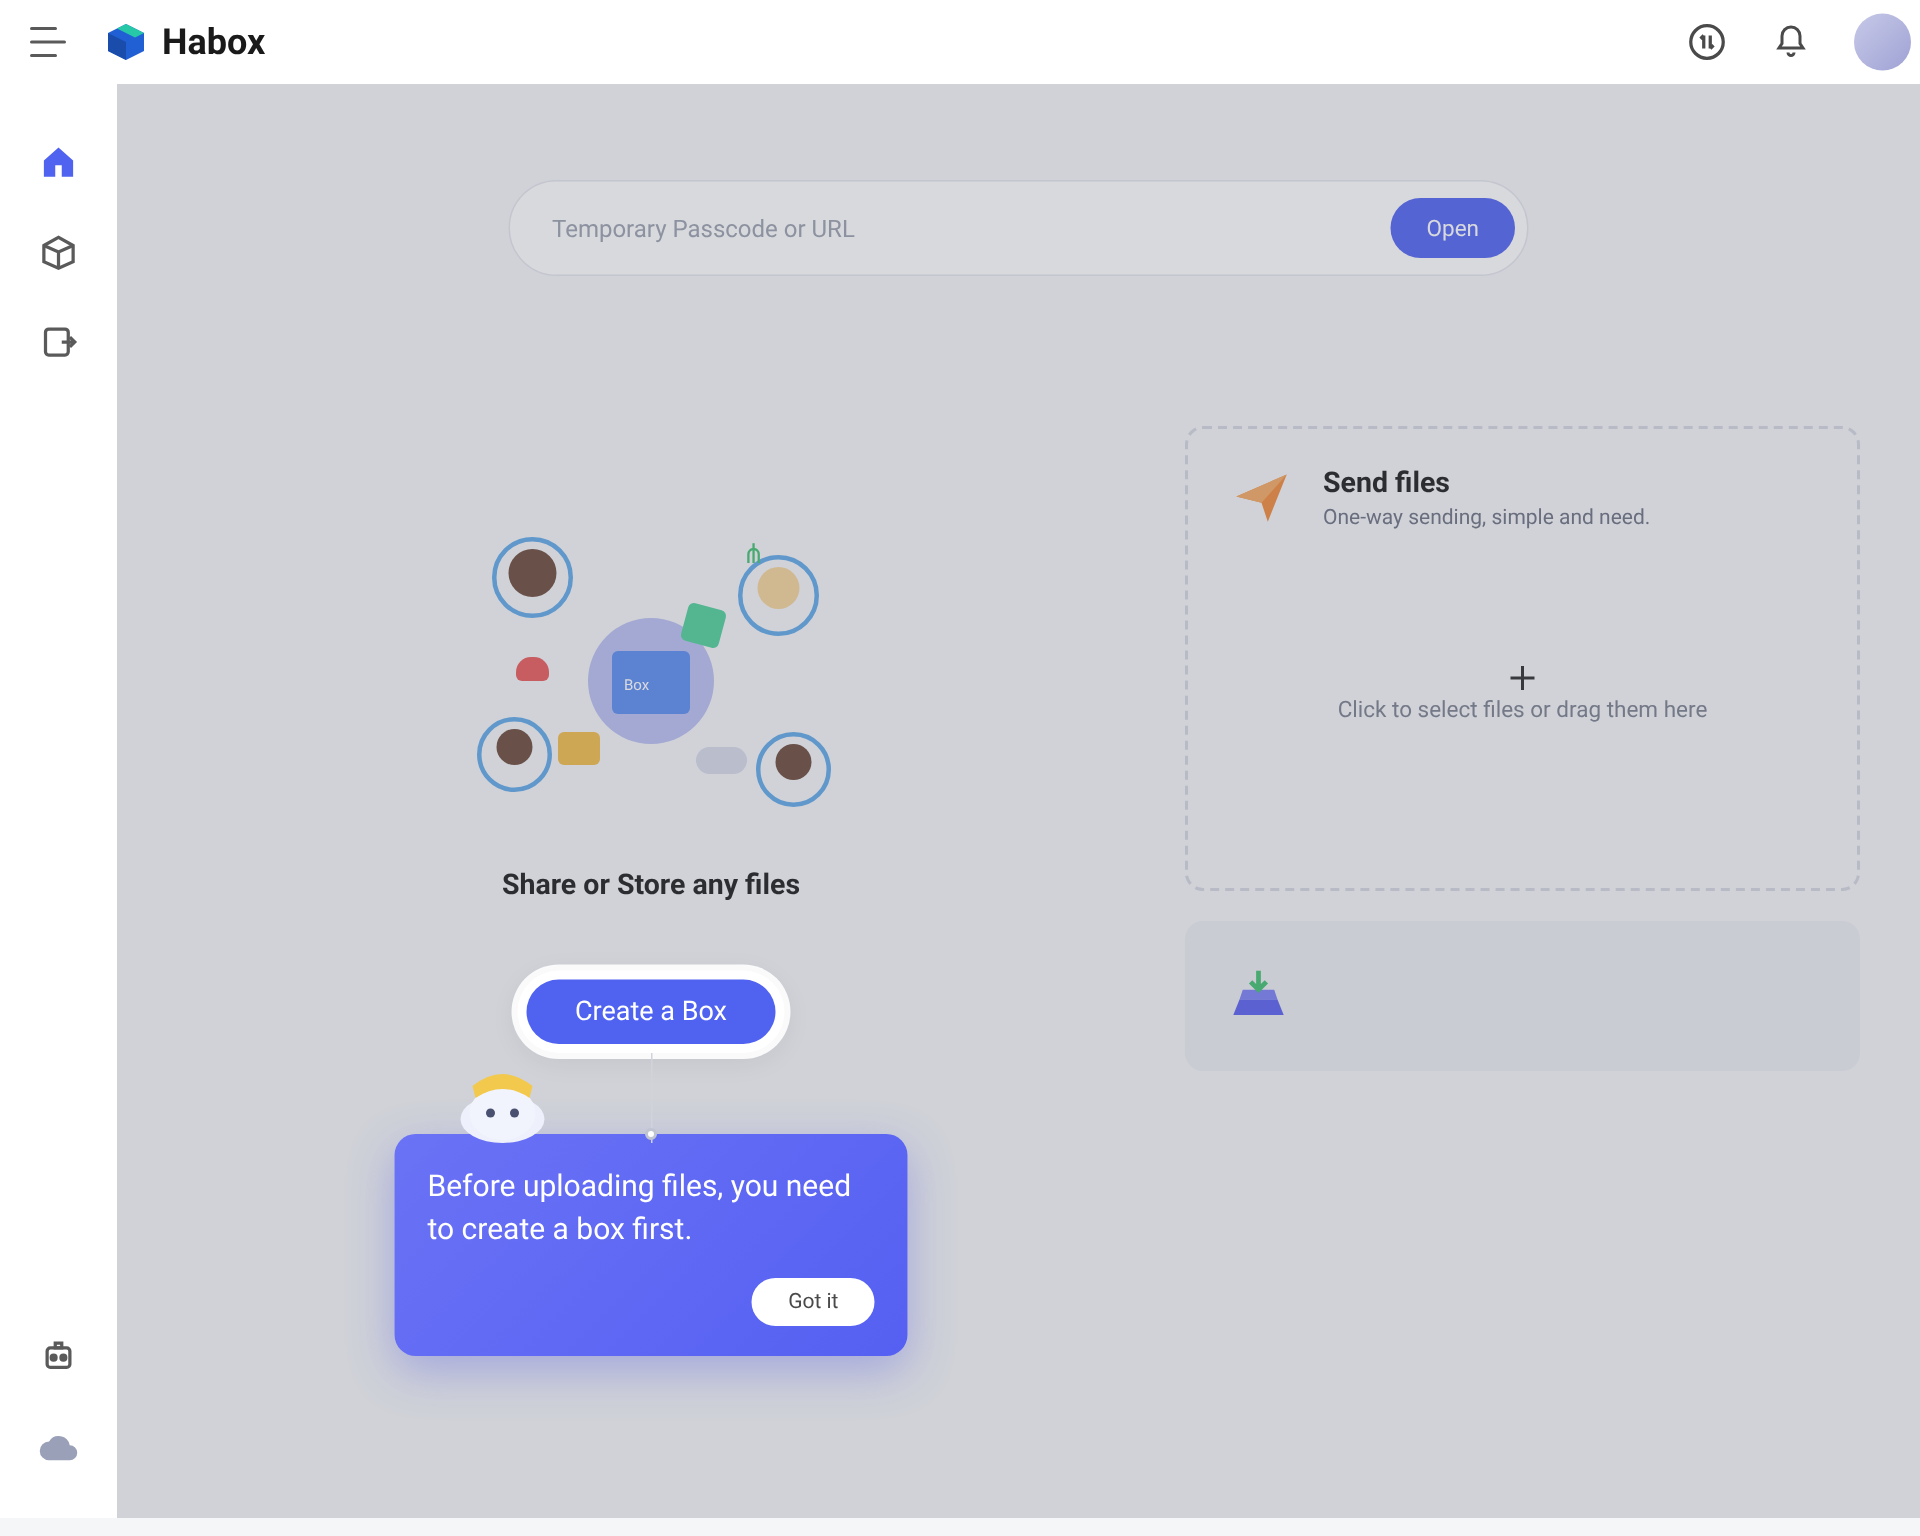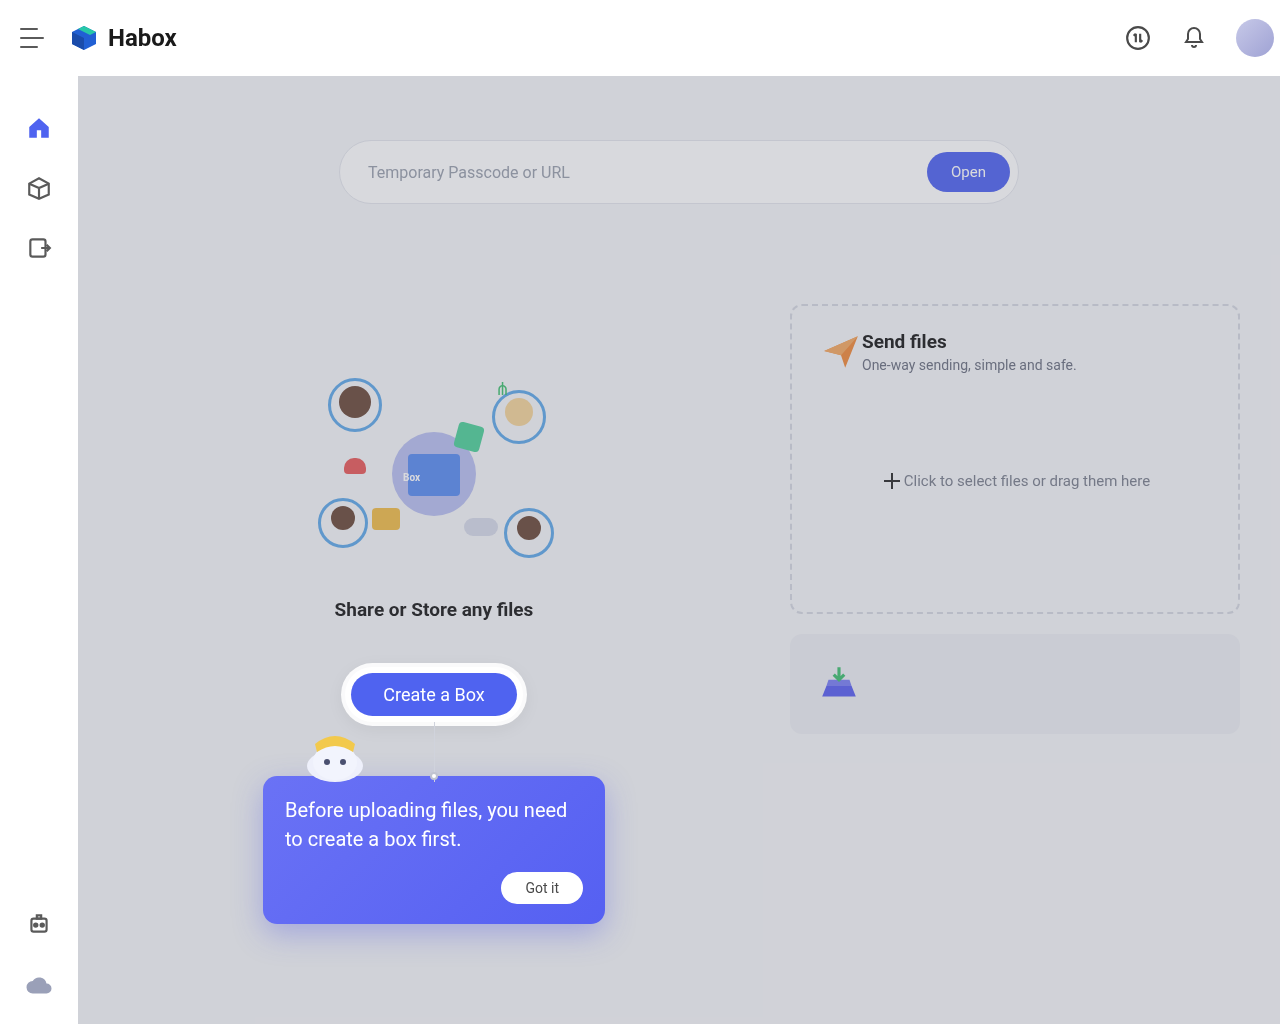--- a/index.html
+++ b/index.html
@@ -1,19 +1,19 @@
 <!DOCTYPE html>
 <html><head>
 <meta charset="utf-8">
 <style>
 * { margin: 0; padding: 0; box-sizing: border-box; font-family: -apple-system, BlinkMacSystemFont, "Segoe UI", Roboto, sans-serif; }
 body { width: 1280px; height: 1024px; background: #f5f6f8; position: relative; overflow: hidden; }
 
 .header {
-  height: 76px; background: #fff; display: flex; align-items: center;
+  height: 56px; background: #fff; display: flex; align-items: center;
   padding: 0 20px; justify-content: space-between;
 }
 .header-left { display: flex; align-items: center; gap: 24px; }
 .menu-btn { width: 24px; height: 20px; cursor: pointer; display: flex; flex-direction: column; justify-content: space-between; }
 .menu-btn span { display: block; height: 2px; background: #5a5a5a; border-radius: 1px; }
 .menu-btn span:nth-child(1) { width: 18px; }
 .menu-btn span:nth-child(2) { width: 24px; }
 .menu-btn span:nth-child(3) { width: 18px; }
 .logo { display: flex; align-items: center; gap: 8px; }
 .logo-mark { width: 32px; height: 32px; position: relative; }
@@ -43,25 +43,25 @@
 .right-col { width: 450px; display:flex; flex-direction:column; gap:20px; }
 
 .illustration { width: 240px; height: 200px; position: relative; margin-bottom: 34px; }
 .hero-title { font-size: 19px; font-weight: 700; color:#1a1a1a; margin-bottom: 6px; }
 .hero-sub { font-size: 15px; color:#5f6470; }
 .create-wrapper { margin-top: 40px; padding: 6px; background:#fff; border-radius: 28px; box-shadow: 0 0 0 4px rgba(255,255,255,0.9), 0 4px 20px rgba(0,0,0,0.08); position:relative; z-index: 20; }
 .create-btn { background:#4f63f0; color:#fff; border:none; padding: 11px 32px; border-radius: 22px; font-size:18px; cursor:pointer; }
 
 .card { border-radius: 12px; padding: 24px 28px; }
 .send-card { border: 2px dashed #d4d7e0; background:#f5f6f8; height: 310px; display:flex; flex-direction:column; }
-.card-head { display:flex; align-items:flex-start; }
+.card-head { display:flex; gap:20px; align-items:flex-start; }
 .card-icon { width: 42px; height: 42px; flex-shrink:0; }
 .card-title { font-size: 19px; font-weight:700; color:#1a1a1a; margin-bottom:4px; }
 .card-sub { font-size:14px; color:#6b7080; }
-.drop-area { flex:1; display:flex; flex-direction:row; align-items:center; justify-content:center; cursor:pointer; }
+.drop-area { flex:1; display:flex; flex-direction:column; align-items:center; justify-content:center; cursor:pointer; }
 .plus { width:24px; height:24px; color:#2a2a2a; }
 .drop-text { font-size:15px; color:#7a7f8d; }
 .request-card { background:#eceef3; height: 100px; display:flex; align-items:center; }
 
 .tooltip-line { position:absolute; width:1px; height:60px; background:#d0d3dc; left:50%; }
 .tooltip-dot { position:absolute; width:8px; height:8px; border-radius:50%; background:#fff; border:2px solid #c0c3d0; left:50%; transform:translateX(-50%); }
 .tooltip-wrapper { position:relative; margin-top: 2px; z-index: 20; }
 .mascot { position:absolute; left: 40px; top: 2px; width:64px; height:56px; z-index:21; }
 .tooltip { margin-top: 52px; width: 342px; background: linear-gradient(135deg, #6a72f5, #5560f2); border-radius: 14px; padding: 20px 22px; color:#fff; box-shadow: 0 10px 30px rgba(80,90,230,0.35); }
 .tooltip-text { font-size:20px; line-height:1.45; margin-bottom:18px; }
@@ -153,21 +153,21 @@
     <div class="passcode-bar">
       <input class="passcode-input" placeholder="Temporary Passcode or URL" style="">
       <button class="open-btn">Open</button>
     </div>
 
     <div class="content">
       <div class="left-col">
         <div class="illustration">
           <div class="illu-circle" style="width:84px;height:84px;background:#b8bff0;left:78px;top:68px;"></div>
           <div style="position:absolute;left:94px;top:90px;width:52px;height:42px;background:#5a8cf0;border-radius:4px;"></div>
-          <div style="position:absolute;left:89px;top:108px;font-size:10px;color:#fff;font-weight:700;">Box</div>
+          <div style="position:absolute;left:102px;top:108px;font-size:10px;color:#fff;font-weight:400;">Box</div>
           <div class="illu-circle" style="width:54px;height:54px;border:3px solid #5fa8e8;left:14px;top:14px;background:#f5f6f8;"></div>
           <div class="illu-circle" style="width:32px;height:32px;background:#6b4a3a;left:25px;top:22px;"></div>
           <div class="illu-circle" style="width:54px;height:54px;border:3px solid #5fa8e8;right:8px;top:26px;background:#f5f6f8;"></div>
           <div class="illu-circle" style="width:28px;height:28px;background:#f4d49a;right:21px;top:34px;"></div>
           <div class="illu-circle" style="width:50px;height:50px;border:3px solid #5fa8e8;left:4px;bottom:16px;background:#f5f6f8;"></div>
           <div class="illu-circle" style="width:24px;height:24px;background:#6b4a3a;left:17px;bottom:34px;"></div>
           <div class="illu-circle" style="width:50px;height:50px;border:3px solid #5fa8e8;right:0px;bottom:6px;background:#f5f6f8;"></div>
           <div class="illu-circle" style="width:24px;height:24px;background:#6b4a3a;right:13px;bottom:24px;"></div>
           <div style="position:absolute;left:30px;top:94px;width:22px;height:16px;background:#e85a5a;border-radius:10px 10px 4px 4px;"></div>
           <div style="position:absolute;right:44px;top:14px;color:#3fbf6f;font-size:18px;">⋔</div>
@@ -206,21 +206,21 @@
         <div class="card send-card">
           <div class="card-head">
             <div class="card-icon">
               <svg viewBox="0 0 40 40" width="42" height="42">
                   <path d="M4 20 L36 6 L24 36 L20 24 Z" fill="#f08a3a"></path>
                   <path d="M4 20 L20 24 L36 6 Z" fill="#f5a961"></path>
                 </svg>
             </div>
             <div>
               <div class="card-title">Send files</div>
-              <div class="card-sub">One-way sending, simple and safe.</div>
+              <div class="card-sub">One-way sending, simple and need.</div>
             </div>
           </div>
           <div class="drop-area">
             <div class="plus">
               <svg viewBox="0 0 24 24" width="24" height="24" stroke="currentColor" stroke-width="2">
                   <path d="M12 4 V20 M4 12 H20"></path>
                 </svg>
             </div>
             <div class="drop-text">Click to select files or drag them here</div>
           </div>

